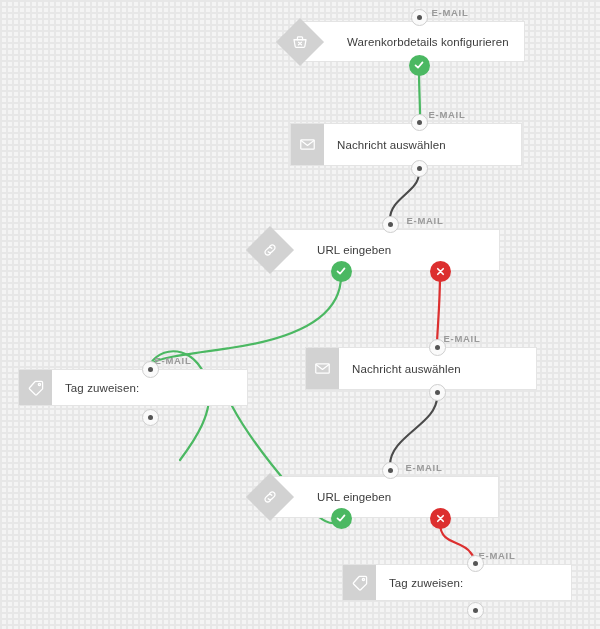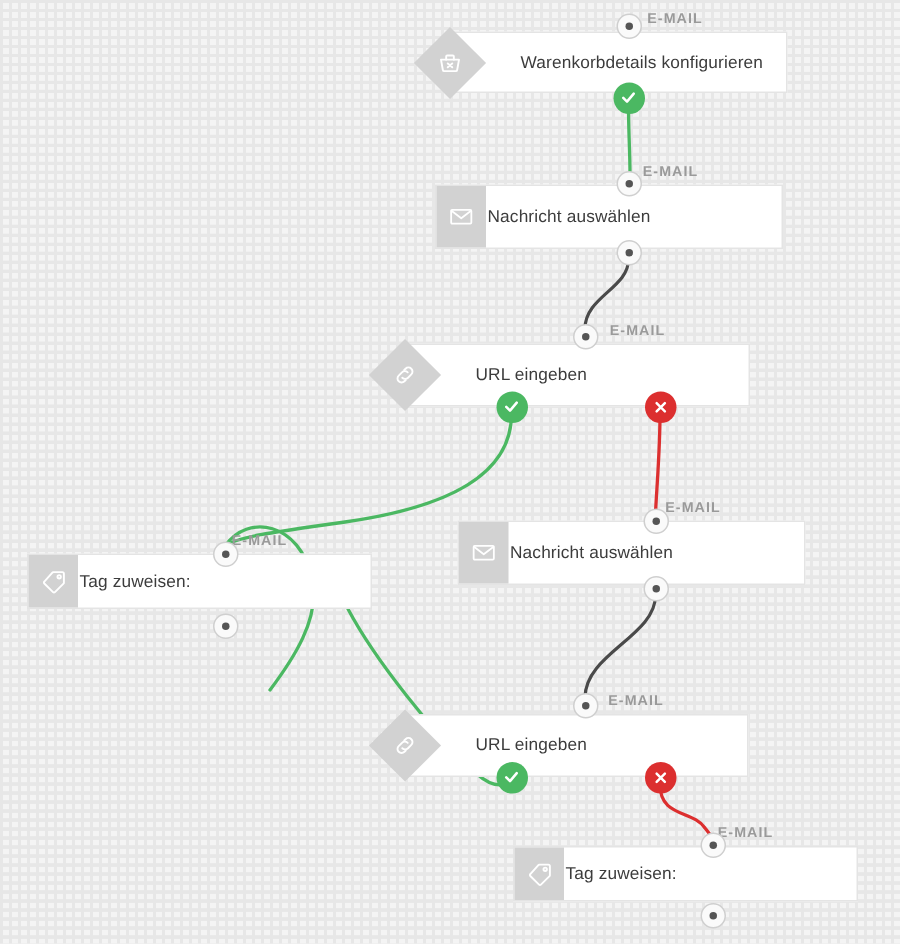--- a/index.html
+++ b/index.html
@@ -65,21 +65,21 @@
     width: 33px;
     background: #d2d2d2;
     display: flex;
     align-items: center;
     justify-content: center;
     flex: 0 0 33px;
   }
   .node-label {
     display: flex;
     align-items: center;
-    padding-left: 1px;
+    padding-left: 13px;
     font-size: 11.5px;
     color: #3c3c3c;
     letter-spacing: .1px;
     white-space: nowrap;
   }
   .diamond {
     position: absolute;
     width: 34px;
     height: 34px;
     background: #d2d2d2;

